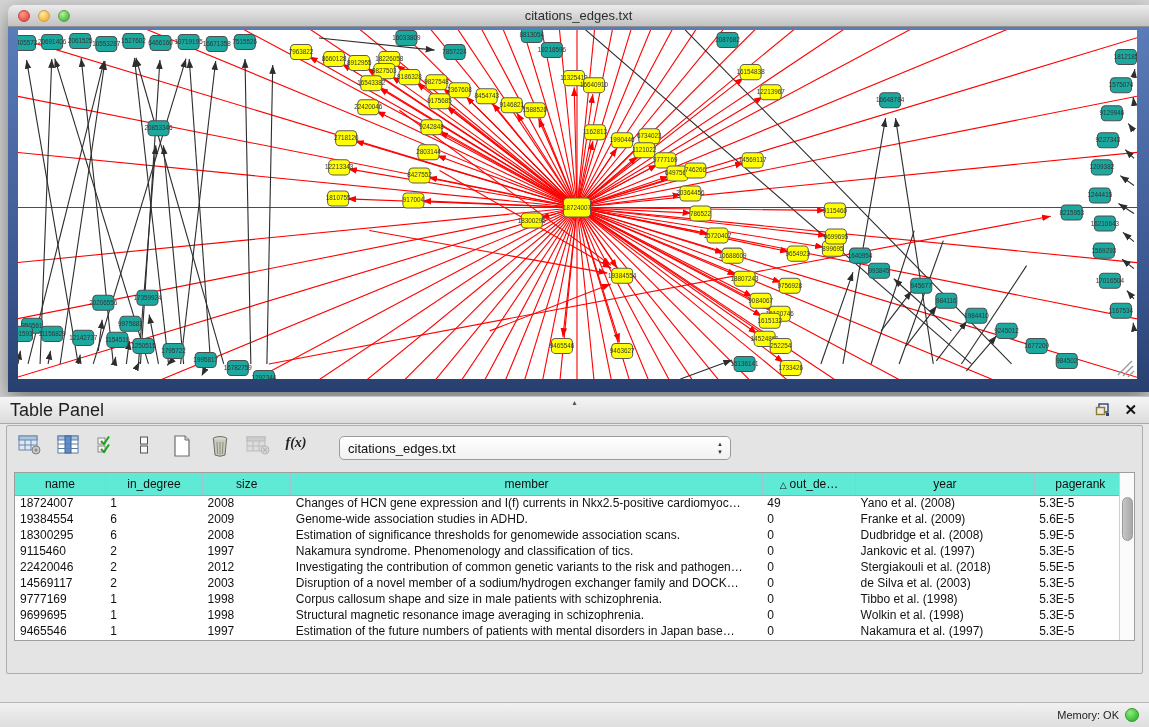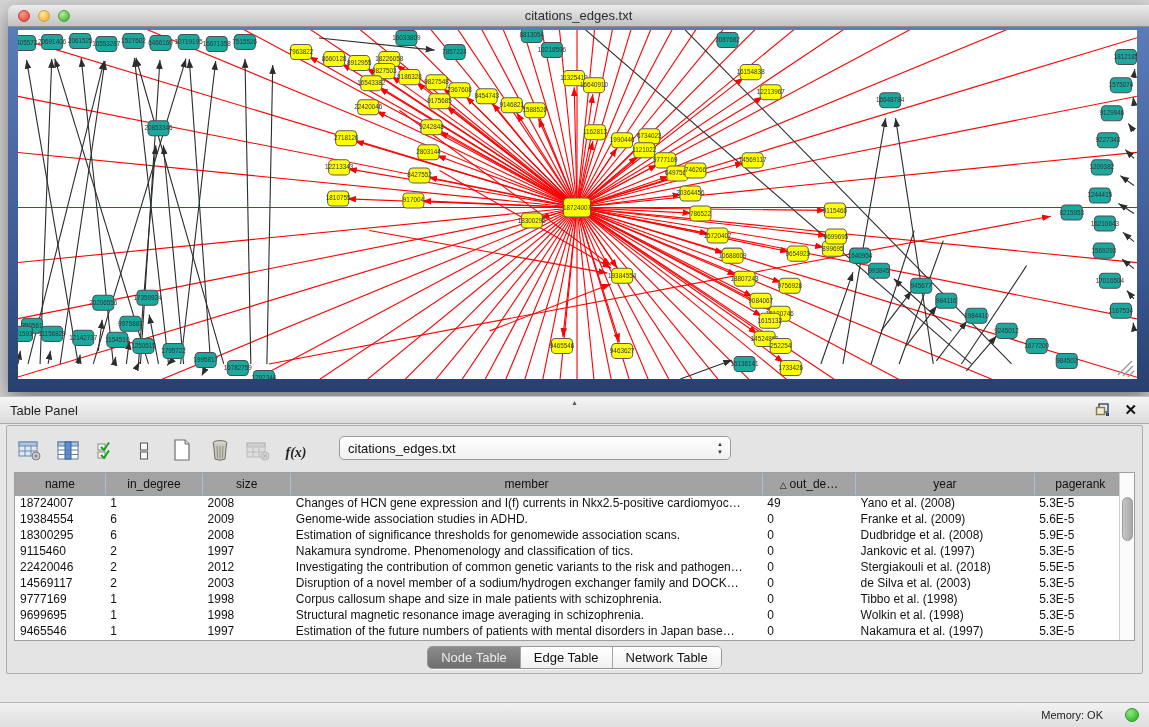--- a/index.html
+++ b/index.html
@@ -23,45 +23,45 @@
     background:linear-gradient(#5a7cb8,#3a568f 70%,#27406f);
     padding:3px 12px 13px 10px; }
   .graph-canvas { width:100%; height:100%; background:#ffffff; position:relative; overflow:hidden; }
   .graph-canvas svg { position:absolute; inset:0; width:100%; height:100%; }
 
   
   .table-panel { position:absolute; left:0; top:396px; width:1149px; height:306px; background:#e7e7e7; }
   .panel-titlebar { height:28px; background:linear-gradient(#f5f5f5,#dcdcdc);
     border-top:1px solid #c3c3c3; border-bottom:1px solid #a8a8a8;
     display:flex; align-items:center; position:relative; }
-  .panel-title { font-size:13px; color:#1f1f1f; margin-left:10px; }
+  .panel-title { font-size:18px; color:#1f1f1f; margin-left:10px; }
   .panel-grip { position:absolute; left:50%; top:1px; transform:translateX(-50%); font-size:8px; color:#555; }
   .panel-title-icons { position:absolute; right:12px; top:4px; display:flex; gap:14px; align-items:center; }
   .float-icon svg { display:block; }
   .close-icon { font-size:15px; font-weight:bold; color:#111; line-height:18px; cursor:default; }
 
   .panel-body { position:absolute; top:29px; left:6px; right:6px; bottom:28px;
     border:1px solid #adadad; background:#e4e4e4; border-radius:2px; }
 
   .toolbar { height:44px; display:flex; align-items:center; padding-left:10px; gap:12px; }
-  .tb-btn { width:26px; height:26px; display:flex; align-items:flex-end; justify-content:center;
+  .tb-btn { width:26px; height:26px; display:flex; align-items:flex-start; justify-content:center;
     border:none; background:transparent; cursor:default; }
   .fx-label { font-family:"Liberation Serif", serif; font-style:italic; font-weight:bold;
     font-size:14px; color:#222; }
   .combo { width:392px; height:24px; margin-left:18px; border:1px solid #9b9b9b; border-radius:5px;
     background:linear-gradient(#ffffff,#f1f1f1); display:flex; align-items:center;
     padding:0 8px; font-size:13px; color:#111; position:relative; }
   .combo-arrows { position:absolute; right:7px; top:3px; display:flex; flex-direction:column;
     font-size:6px; line-height:8px; color:#333; }
 
   .table-wrap { position:absolute; left:7px; right:7px; top:46px; bottom:32px;
     background:#ffffff; border:1px solid #9e9e9e; display:flex; flex-direction:column; }
   .grid { display:flex; flex-direction:column; flex:1; overflow:hidden; position:relative; }
   table { border-collapse:collapse; table-layout:fixed; width:1112px; }
-  thead th { height:22px; background:#a3a3a3; border-right:1px solid #9fc3d6; border-bottom:1px solid #8ea8b5;
+  thead th { height:22px; background:#5eead4; border-right:1px solid #9fc3d6; border-bottom:1px solid #8ea8b5;
     font-size:12px; font-weight:400; color:#111; overflow:hidden; white-space:nowrap; }
   thead th .sort-tri { font-size:9px; margin-right:3px; }
   tbody td { height:16px; font-size:12px; color:#111; padding:0 0 0 5px;
     white-space:nowrap; overflow:hidden; text-overflow:clip; }
   .vscroll { position:absolute; top:0; right:0; bottom:0; width:15px; background:#fbfbfb;
     border-left:1px solid #cfcfcf; }
   .vscroll .thumb { position:absolute; top:24px; left:2px; width:11px; height:44px; border-radius:6px;
     background:linear-gradient(90deg,#c6c6c6,#a8a8a8); border:1px solid #9a9a9a; }
 
   .tabstrip { position:absolute; bottom:4px; left:0; right:0; display:flex; justify-content:center; }
@@ -69,21 +69,21 @@
     box-shadow:0 1px 0 rgba(255,255,255,.7); }
   .seg-tab { padding:2px 13px; font-size:13px; background:linear-gradient(#ffffff,#f0f0f0);
     color:#111; border-right:1px solid #a5a5a5; cursor:default; line-height:17px; }
   .seg-tab:last-child { border-right:none; }
   .seg-tab.active { background:linear-gradient(#8b8b8b,#6e6e6e); color:#ececec; }
 
   
   .statusbar { position:absolute; left:0; bottom:0; width:1149px; height:25px;
     background:linear-gradient(#f1f1f1,#dedede); border-top:1px solid #b7b7b7;
     display:flex; align-items:center; justify-content:flex-end; }
-  .mem-label { font-size:11px; color:#222; margin-right:22px; }
+  .mem-label { font-size:11px; color:#222; margin-right:6px; }
   .mem-dot { width:14px; height:14px; border-radius:50%; margin-right:10px;
     background:radial-gradient(circle at 35% 30%, #90e97e, #3fc43a 65%, #2ea32a); border:1px solid #379431; }
 
   .node-label { font-size:6.3px; fill:#333333; text-anchor:middle; }
 </style>
 </head>
 <body>
 
 <div class="graph-window">
   <div class="titlebar">
@@ -911,26 +911,19 @@
                 <td>5.3E-5</td>
               </tr>
             </tbody>
         </table>
         <div class="vscroll">
           <div class="thumb"></div>
         </div>
       </div>
     </div>
 
-    <div class="tabstrip">
-      <div class="seg" id="seg-tabs">
-          <div class="seg-tab active">Node Table</div>
-          <div class="seg-tab">Edge Table</div>
-          <div class="seg-tab">Network Table</div>
-        </div>
-    </div>
   </div>
 </div>
 
 <div class="statusbar">
   <span class="mem-label">Memory: OK</span>
   <span class="mem-dot"></span>
 </div>
 
 </body></html>

